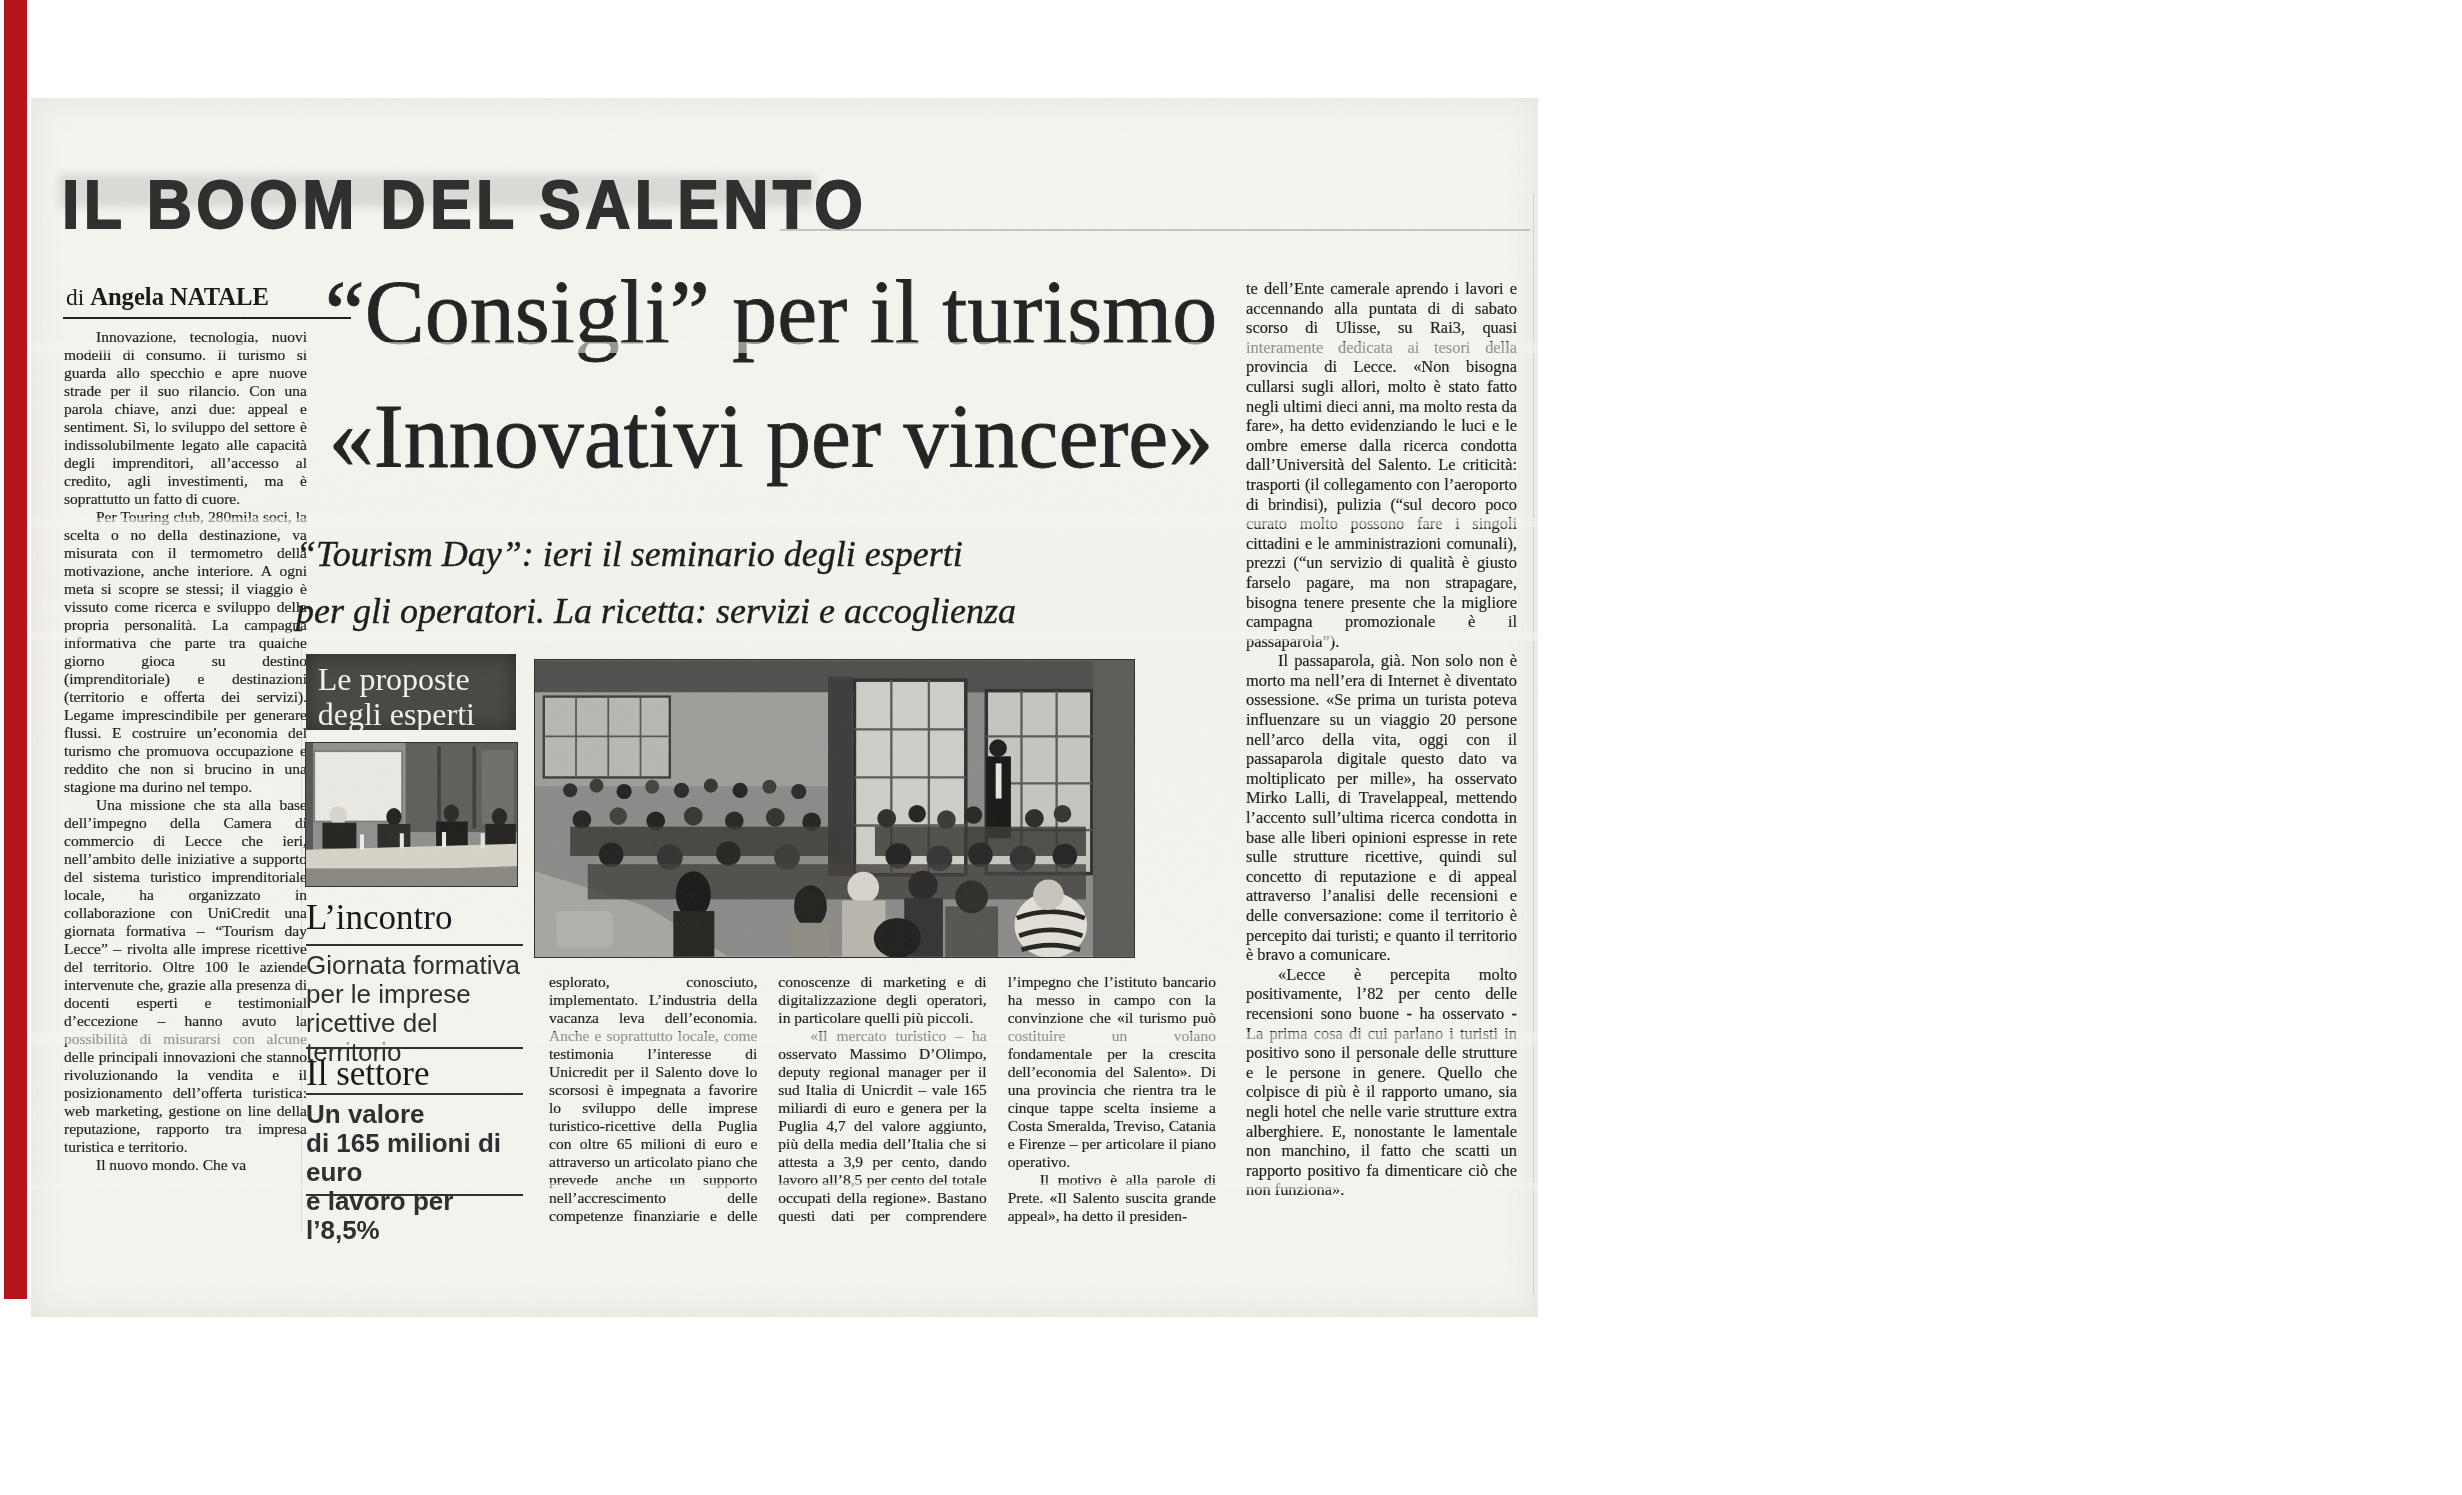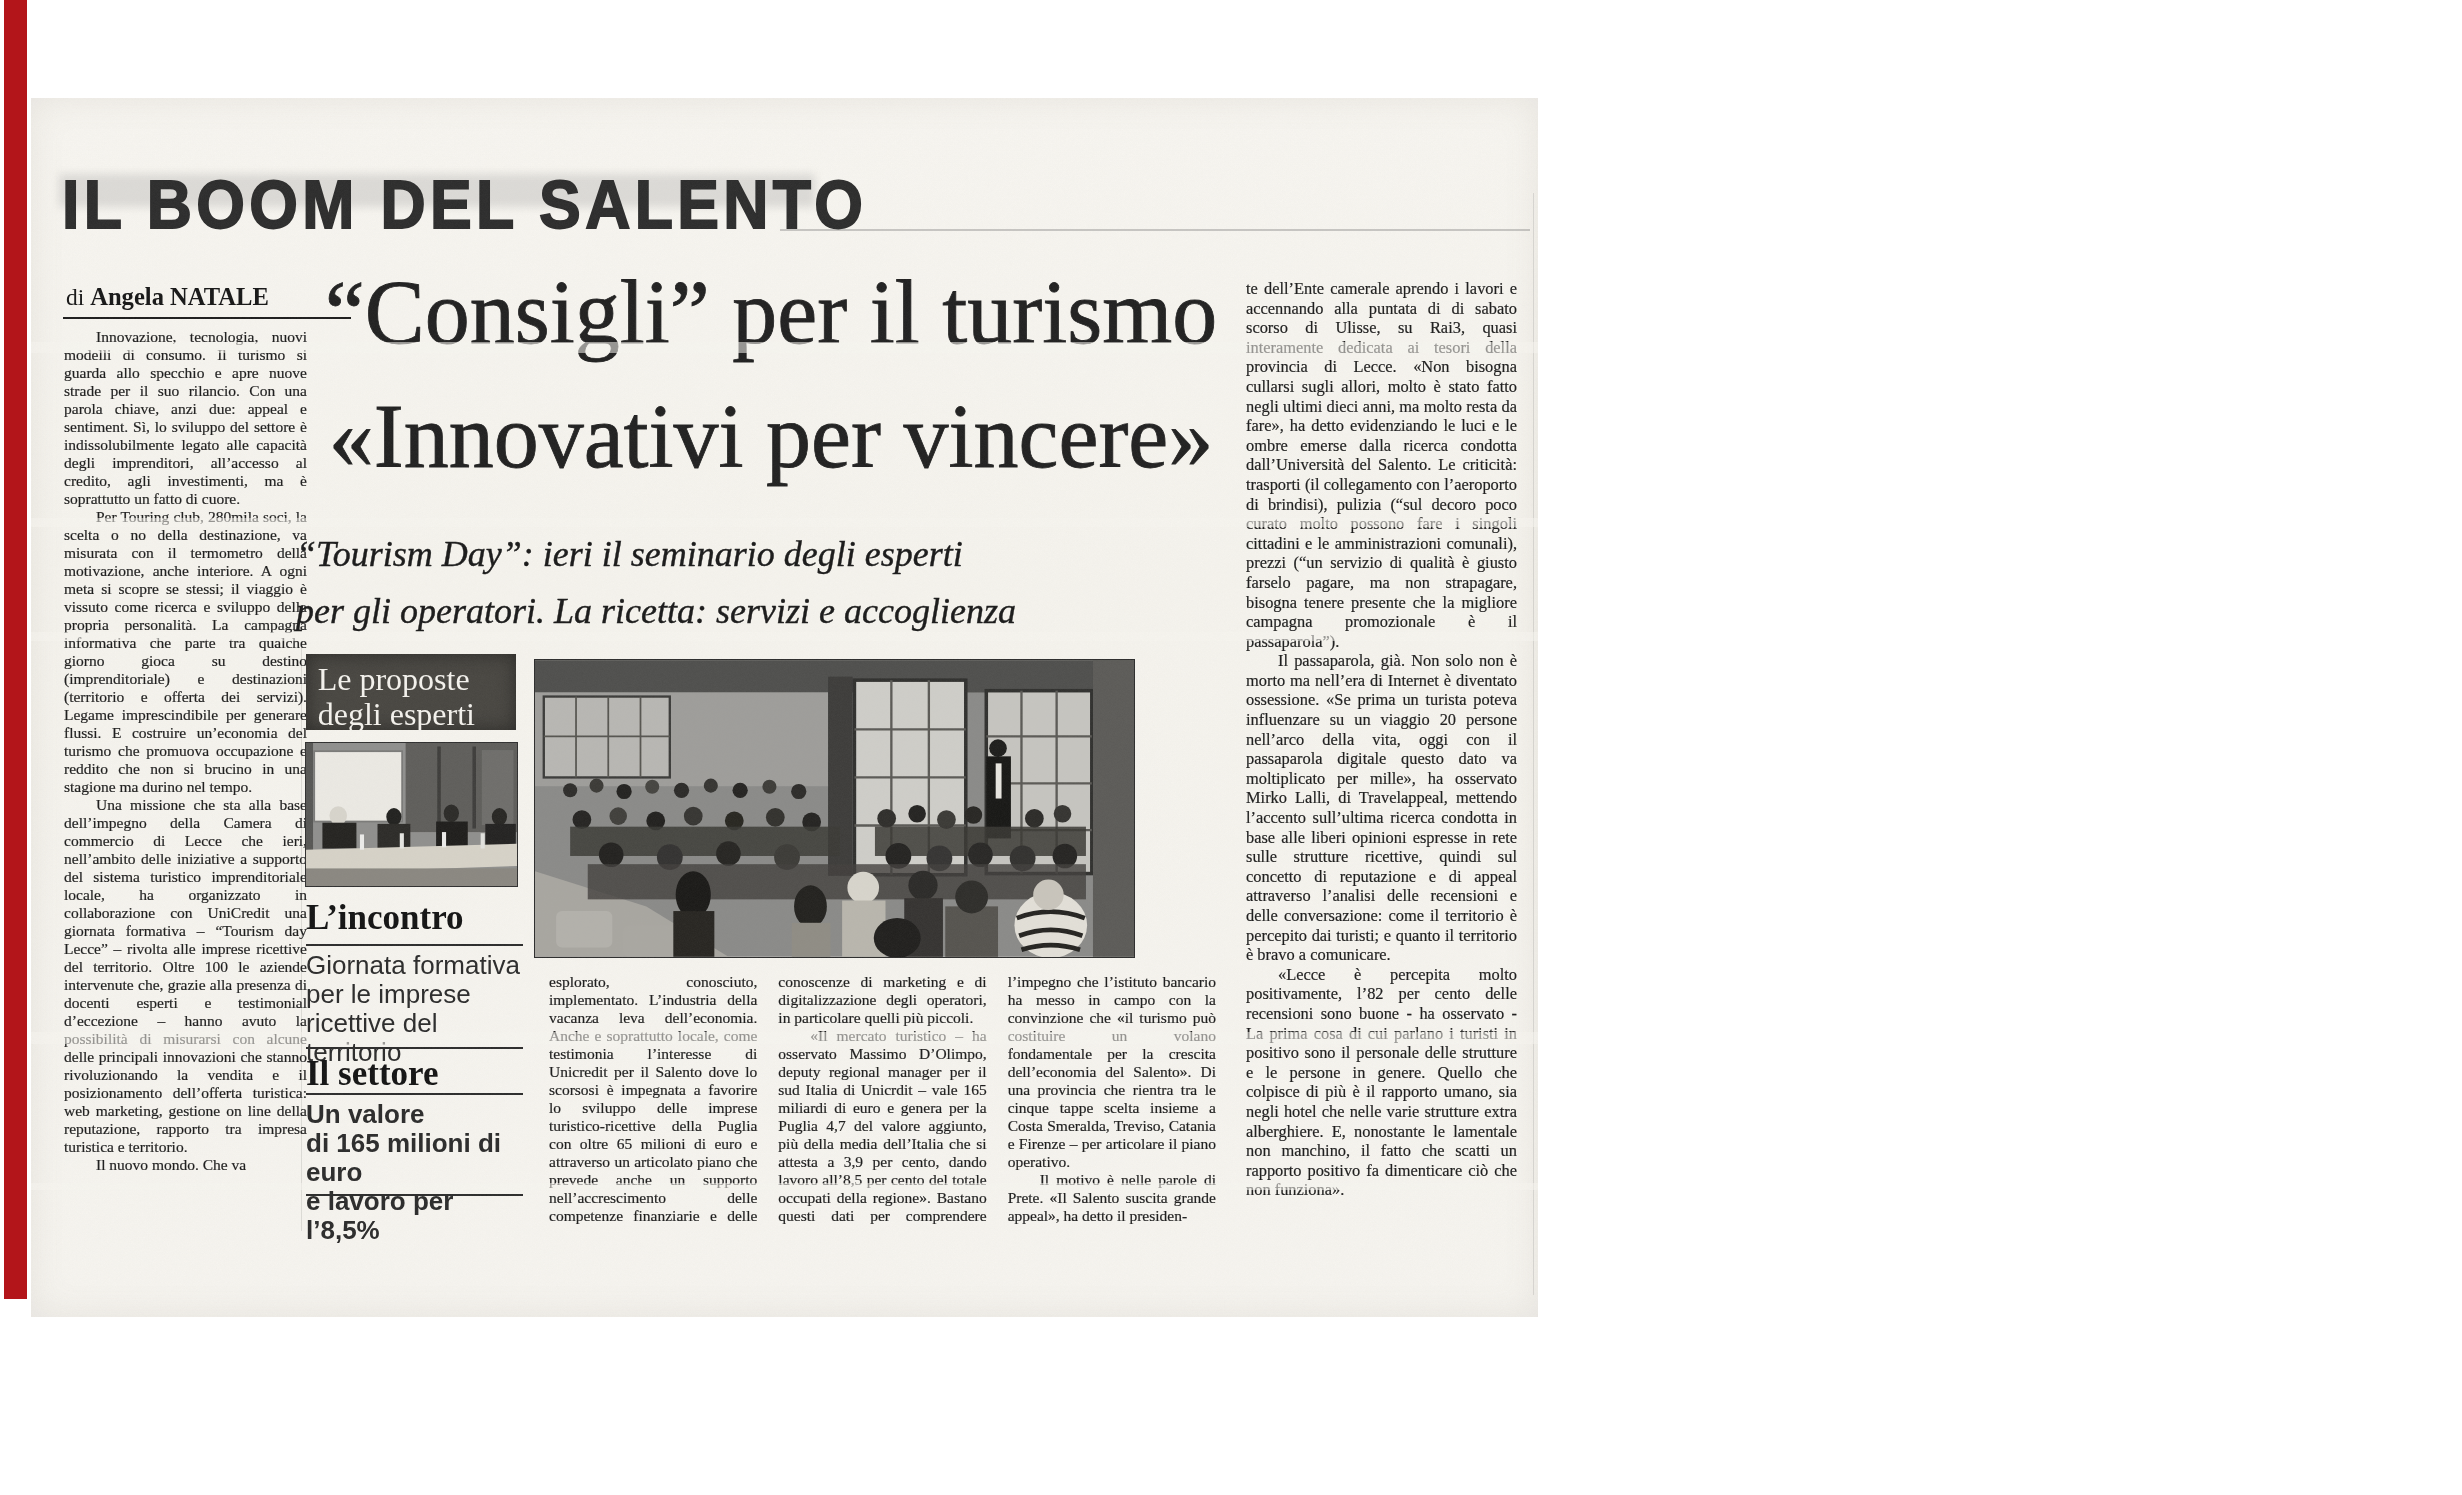--- a/index.html
+++ b/index.html
@@ -32,21 +32,21 @@
   .subhead{left:296px;top:526px;width:903px;z-index:10;font-style:italic;font-size:36px;
            line-height:57px;color:#181818;-webkit-text-stroke:0.4px #181818;}
   
   .experts-box{left:306px;top:654px;width:210px;height:76px;background:#474540;z-index:10;
                box-shadow:inset 0 0 17.6px rgba(0,0,0,.45);color:#f5f3ee;
                font-weight:400;font-size:32px;line-height:35px;padding:8.2px 0 0 11.7px;box-sizing:border-box;}
   
   .small-photo{left:306px;top:743px;width:211px;height:143px;z-index:10;outline:1.8px solid #2e2e2e;}
   .main-photo{left:535px;top:660px;width:599px;height:297px;z-index:10;outline:1.8px solid #2b2b2b;}
   
-  .sec-title{position:absolute;left:306px;z-index:10;margin:0;font-weight:700;font-size:35px;color:#121212;}
+  .sec-title{position:absolute;left:306px;z-index:10;margin:0;font-weight:400;font-size:35px;color:#121212;}
   .rule{left:306px;width:217px;height:1.8px;background:#2b2b2b;z-index:10;}
   .sec-text{left:306px;width:223px;z-index:10;font-family:"Liberation Sans",sans-serif;
             font-size:26px;line-height:29px;color:#2a2a2a;white-space:pre-line;}
   
   .caption{left:1144px;top:722px;width:100px;z-index:10;font-family:"Liberation Sans",sans-serif;
            font-size:19.3px;line-height:22px;color:#222;}
   
   .body-cols{left:549px;top:973px;width:667px;height:299px;z-index:10;
              column-count:3;column-gap:21px;font-size:15.5px;line-height:18px;
              text-align:justify;-webkit-text-stroke:0.2px #1b1b1b;}
@@ -219,21 +219,21 @@
       <circle cx="876" cy="400" r="26" fill="#c9c5bc"></circle>
       <rect x="700" y="420" width="90" height="86" fill="#55534e"></rect>
       <circle cx="745" cy="404" r="28" fill="#2d2c29"></circle>
     </svg>
   </div>
 
 
   <div class="abs body-cols">
     <p>esplorato, conosciuto, implementato. L’industria della vacanza leva dell’economia. Anche e soprattutto locale, come testimonia l’interesse di Unicredit per il Salento dove lo scorsosi è impegnata a favorire lo sviluppo delle imprese turistico-ricettive della Puglia con oltre 65 milioni di euro e attraverso un articolato piano che prevede anche un supporto nell’accrescimento delle competenze finanziarie e delle conoscenze di marketing e di digitalizzazione degli operatori, in particolare quelli più piccoli.</p>
     <p class="ind">«Il mercato turistico – ha osservato Massimo D’Olimpo, deputy regional manager per il sud Italia di Unicrdit – vale 165 miliardi di euro e genera per la Puglia 4,7 del valore aggiunto, più della media dell’Italia che si attesta a 3,9 per cento, dando lavoro all’8,5 per cento del totale occupati della regione». Bastano questi dati per comprendere l’impegno che l’istituto bancario ha messo in campo con la convinzione che «il turismo può costituire un volano fondamentale per la crescita dell’economia del Salento». Di una provincia che rientra tra le cinque tappe scelta insieme a Costa Smeralda, Treviso, Catania e Firenze – per articolare il piano operativo.</p>
-    <p class="ind">Il motivo è nelle parole di Prete. «Il Salento suscita grande appeal», ha detto il presiden-</p>
+    <p class="ind">Il motivo è alla parole di Prete. «Il Salento suscita grande appeal», ha detto il presiden-</p>
   </div>
 
   <div class="abs right-col">
     <p>te dell’Ente camerale aprendo i lavori e accennando alla puntata di di sabato scorso di Ulisse, su Rai3, quasi interamente dedicata ai tesori della provincia di Lecce. «Non bisogna cullarsi sugli allori, molto è stato fatto negli ultimi dieci anni, ma molto resta da fare», ha detto evidenziando le luci e le ombre emerse dalla ricerca condotta dall’Università del Salento. Le criticità: trasporti (il collegamento con l’aeroporto di brindisi), pulizia (“sul decoro poco curato molto possono fare i singoli cittadini e le amministrazioni comunali), prezzi (“un servizio di qualità è giusto farselo pagare, ma non strapagare, bisogna tenere presente che la migliore campagna promozionale è il passaparola”).</p>
     <p class="ind">Il passaparola, già. Non solo non è morto ma nell’era di Internet è diventato ossessione. «Se prima un turista poteva influenzare su un viaggio 20 persone nell’arco della vita, oggi con il passaparola digitale questo dato va moltiplicato per mille», ha osservato Mirko Lalli, di Travelappeal, mettendo l’accento sull’ultima ricerca condotta in base alle liberi opinioni espresse in rete sulle strutture ricettive, quindi sul concetto di reputazione e di appeal attraverso l’analisi delle recensioni e delle conversazione: come il territorio è percepito dai turisti; e quanto il territorio è bravo a comunicare.</p>
     <p class="ind">«Lecce è percepita molto positivamente, l’82 per cento delle recensioni sono buone - ha osservato - La prima cosa di cui parlano i turisti in positivo sono il personale delle strutture e le persone in genere. Quello che colpisce di più è il rapporto umano, sia negli hotel che nelle varie strutture extra alberghiere. E, nonostante le lamentale non manchino, il fatto che scatti un rapporto positivo fa dimenticare ciò che non funziona».</p>
   </div>
 
   <div class="abs vrule" style="left:1533px;top:193px;height:1102px;"></div>
   <div class="abs vrule" style="left:301px;top:645px;height:586px;"></div>

